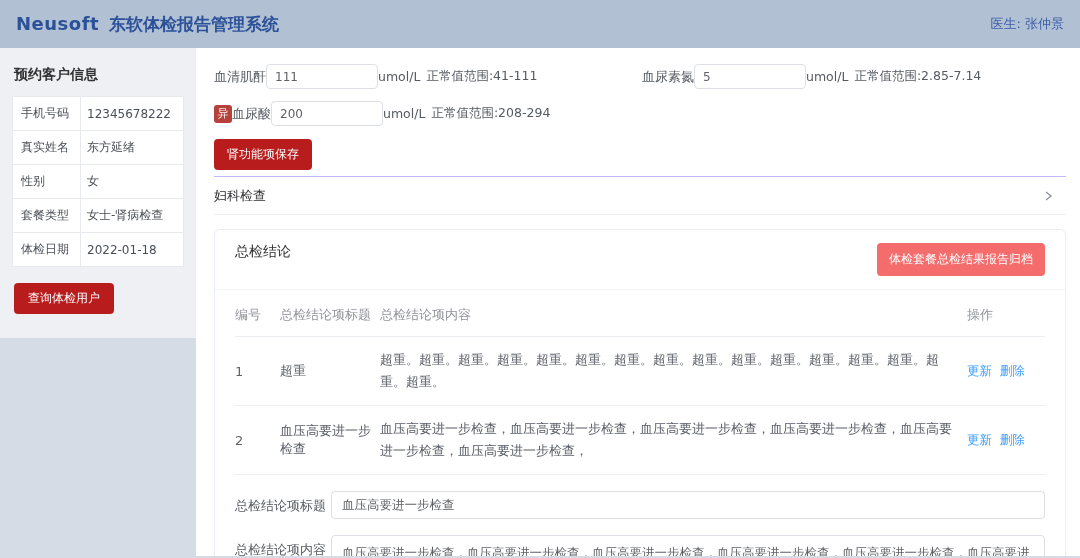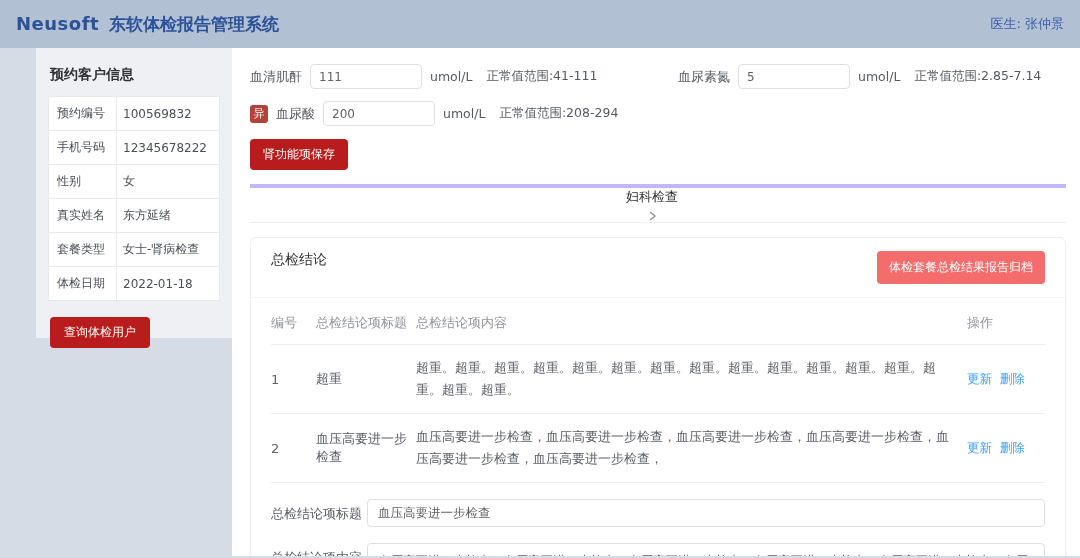--- a/index.html
+++ b/index.html
@@ -12,58 +12,58 @@
   
   .header {
     height:48px; background:#b2c0d3; display:flex; align-items:center;
     justify-content:space-between; padding:0 16px;
   }
   .brand-wrap { display:flex; align-items:baseline; gap:10px; }
   .brand { font-size:18px; font-weight:bold; color:#2b5198; letter-spacing:.5px; }
   .app-title { font-size:17px; font-weight:bold; color:#2b5198; }
   .doctor { font-size:13px; color:#3a5ea9; }
   
-  .content { display:flex; height:466px;padding-left:36px; }
+  .content { display:flex; height:466px; }
   .aside { width:196px; flex:none; }
   .aside-card { background:#eef0f3; height:290px; padding:12px 12px 0 12px; }
   .main { flex:1; background:#ffffff; height:508px; padding:14px 14px 0 18px; overflow:hidden; }
   
   .side-title { font-size:14px; font-weight:bold; color:#303133; padding:6px 0 12px 2px; }
   .info-table { width:100%; border-collapse:collapse; background:#fff; border:1px solid #e2e6ec; }
   .info-table td {
     border:1px solid #e6e9ee; padding:8px 6px; font-size:12px; color:#4a4f56;
   }
   .info-table td.lbl { width:68px; padding-left:8px; }
   .btn {
     display:inline-block; border:none; border-radius:4px; color:#fff;
     font-size:12px; cursor:pointer; font-family:inherit;
   }
   .btn-primary { background:#b91c1c; }
   .btn-danger { background:#f56c6c; }
   .query-btn { margin:16px 0 16px 2px; padding:7px 14px; }
   
   .kidney-grid { display:grid; grid-template-columns:428px 1fr; row-gap:12px; margin-top:2px; }
-  .field { display:flex; align-items:center; gap:8px; }
+  .field { display:flex; align-items:center; }
   .badge {
     width:18px; height:18px; background:#b5423a; color:#fff; border-radius:3px;
     font-size:11px; display:flex; align-items:center; justify-content:center; flex:none;
   }
   .f-label { font-size:13px; color:#555a61; white-space:nowrap; }
   .f-input {
     width:112px; height:25px; border:1px solid #dcdfe6; border-radius:4px;
     padding:0 8px; font-size:12px; color:#606266; font-family:inherit; outline:none;
   }
   .f-unit { font-size:12.5px; color:#555a61; }
   .f-range { font-size:12.5px; color:#555a61; margin-left:6px; white-space:nowrap; }
   .save-btn { margin-top:13px; padding:7px 13px; }
   
   .collapse-bar {
-    margin-top:14px; height:39px; border-top:4px solid #c4b5fd; border-bottom:1px solid #ebeef5;
+    margin-top:6px; height:39px; border-top:1px solid #c4b5fd; border-bottom:1px solid #ebeef5;
     display:flex; align-items:center; justify-content:space-between; padding-right:12px;
-    cursor:pointer; background:#fff;flex-direction:column;
+    cursor:pointer; background:#fff;
   }
   .collapse-label { font-size:13px; color:#303133; }
   .chev { width:12px; height:12px; flex:none; }
   
   .panel {
     margin-top:14px; border:1px solid #ebeef5; border-radius:6px; background:#fff;
     box-shadow:0 1px 3px rgba(0,0,0,.03);
   }
   .panel-head {
     display:flex; align-items:flex-start; justify-content:space-between;
@@ -107,34 +107,30 @@
 </div>
 
 <div class="content">
 
   <div class="aside">
     <div class="aside-card">
       <div class="side-title">预约客户信息</div>
       <table class="info-table">
         <tbody>
           <tr>
-            <td class="lbl">预约编号</td>
-            <td>100569832</td>
-          </tr>
-          <tr>
             <td class="lbl">手机号码</td>
             <td>12345678222</td>
           </tr>
           <tr>
+            <td class="lbl">真实姓名</td>
+            <td>东方延绪</td>
+          </tr>
+          <tr>
             <td class="lbl">性别</td>
             <td>女</td>
-          </tr>
-          <tr>
-            <td class="lbl">真实姓名</td>
-            <td>东方延绪</td>
           </tr>
           <tr>
             <td class="lbl">套餐类型</td>
             <td>女士-肾病检查</td>
           </tr>
           <tr>
             <td class="lbl">体检日期</td>
             <td>2022-01-18</td>
           </tr>
         </tbody>

